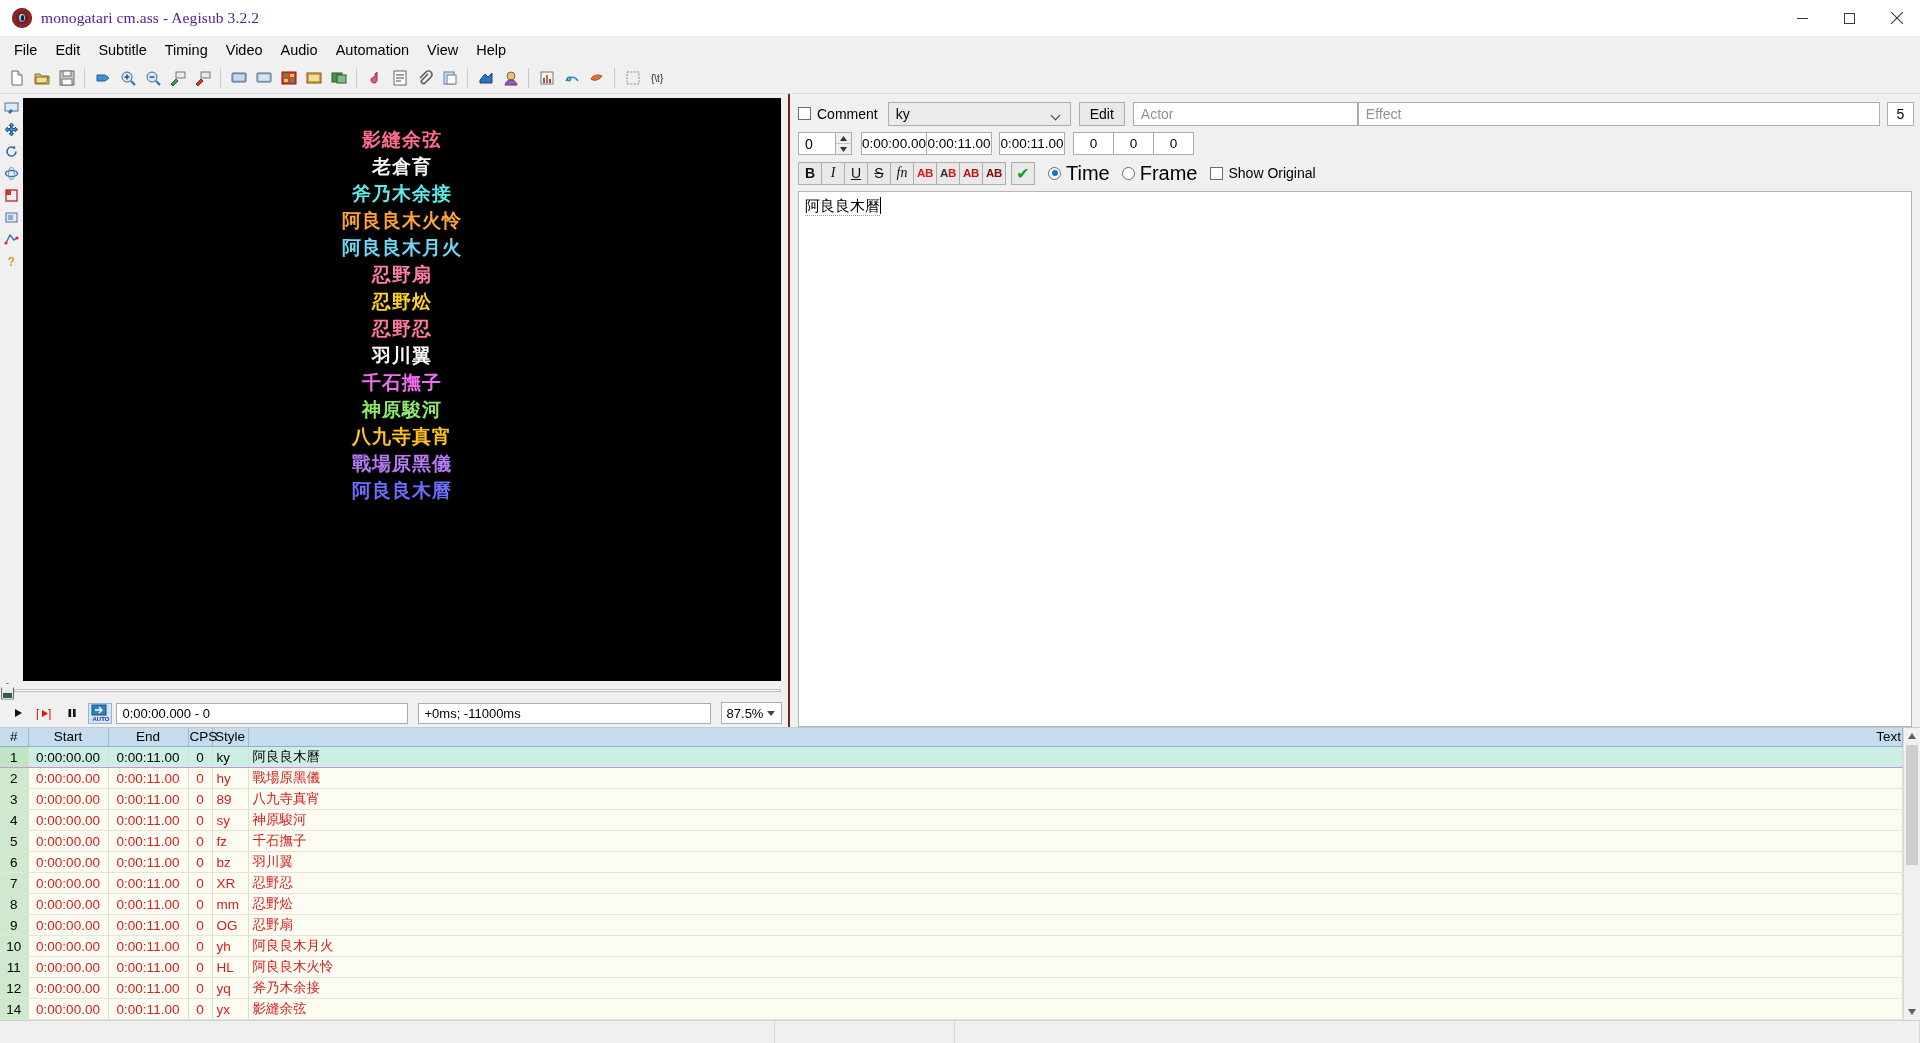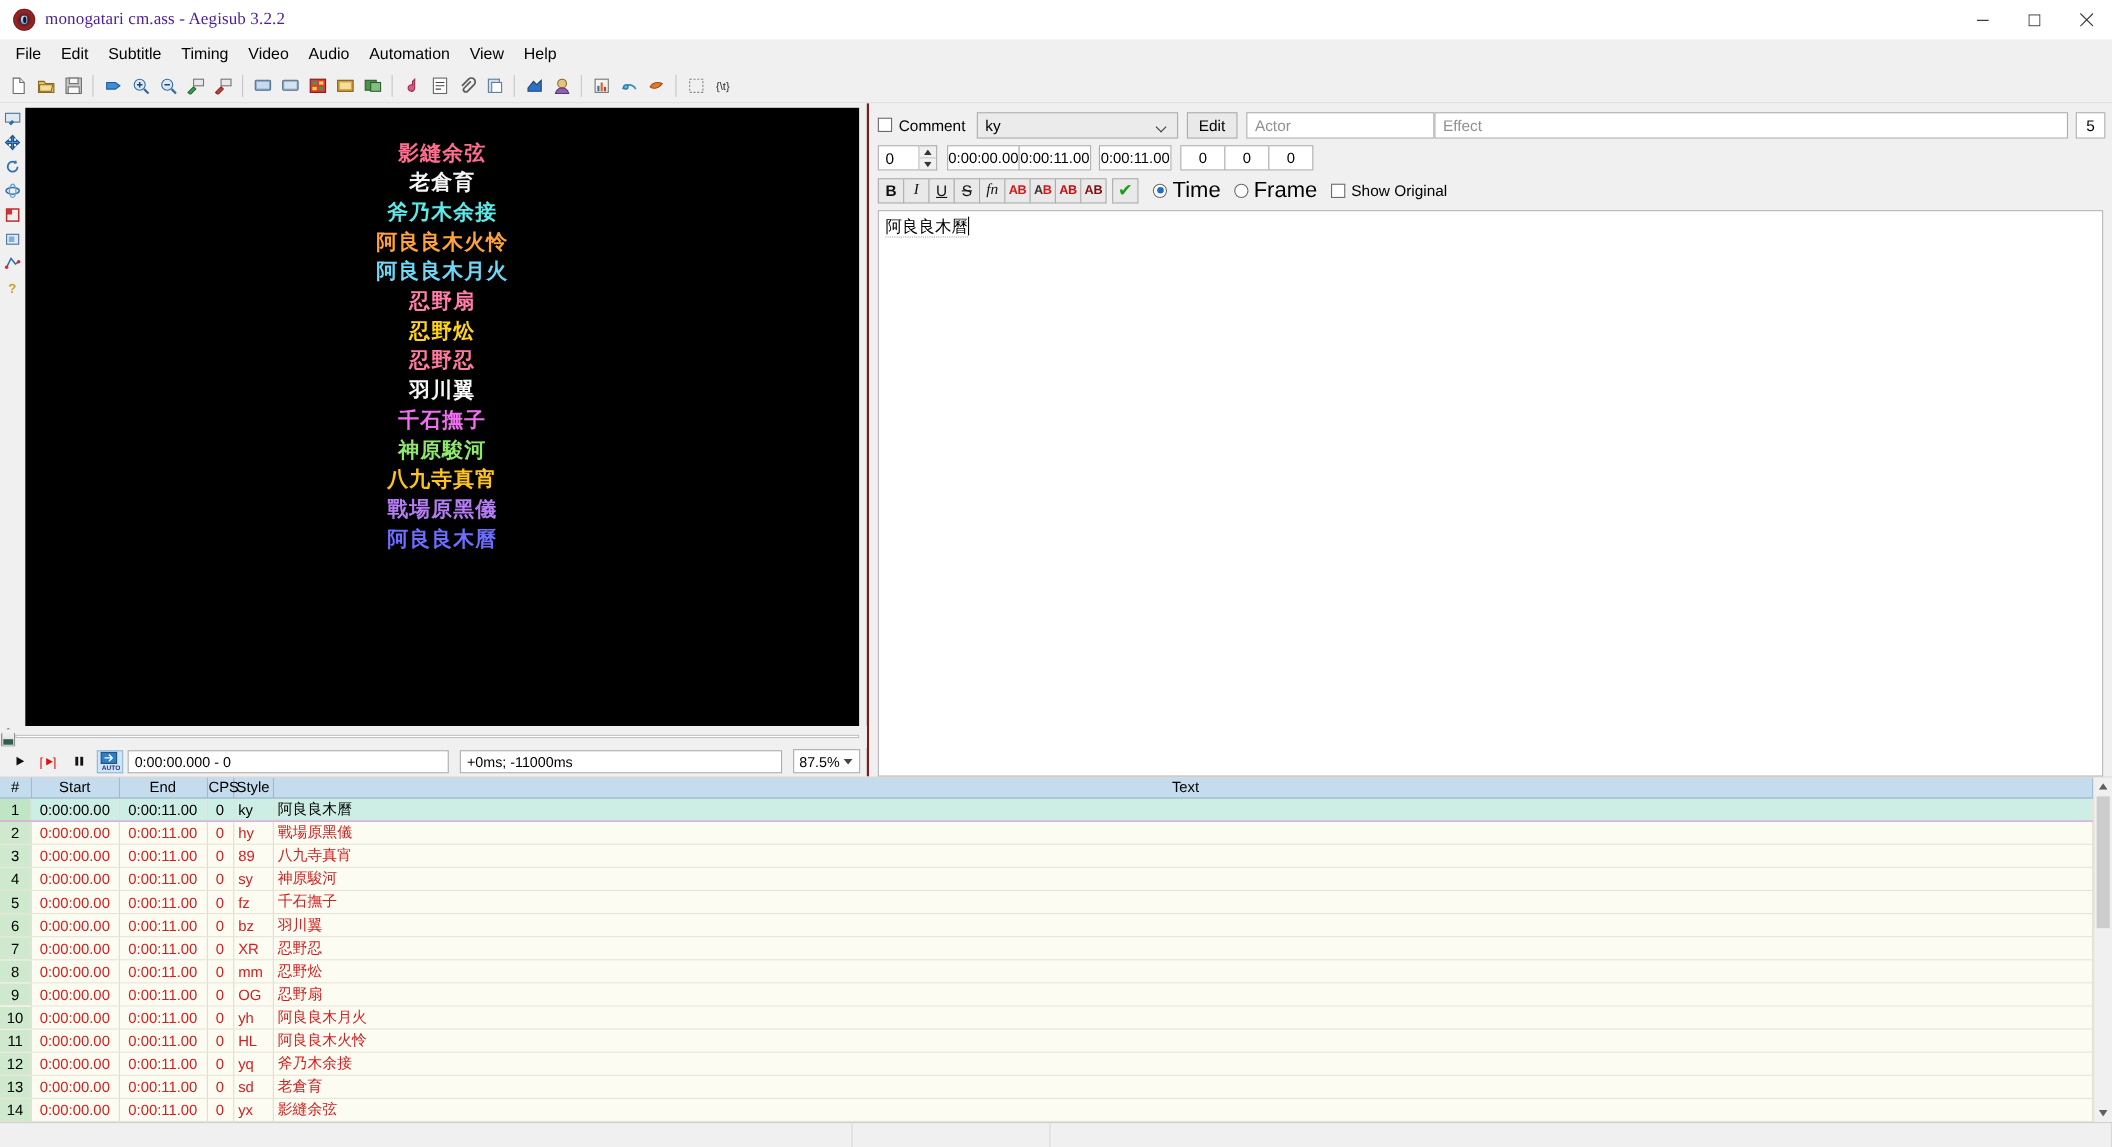--- a/index.html
+++ b/index.html
@@ -129,21 +129,21 @@
     transform: rotate(-45deg); transform-origin: center;
   }
   .edit-btn {
     margin-left: 8px; height: 24px; min-width: 38px; padding: 0 10px; border: 1px solid #adadad;
     background: #e9e9e9; font-size: 14px; display: flex; align-items: center; justify-content: center;
   }
   .input-box {
     height: 24px; border: 1px solid #adadad; background: #fff; font-size: 14px;
     display: flex; align-items: center; padding-left: 7px; color: #919191;
   }
-  .actor-box { margin-left: 8px; width: 171px; position: relative; }
+  .actor-box { margin-left: 8px; width: 225px; position: relative; }
   .effect-box { margin-left: 0; flex: 1 1 auto; position: relative; min-width: 40px; }
   .layer-small {
     margin-left: 7px; width: 27px; height: 24px; border: 1px solid #adadad; background: #fff;
     font-size: 14px; display: flex; align-items: center; justify-content: center;
   }
 
   .row2 { height: 25px; margin-bottom: 5px; }
   .num-box {
     width: 38px; height: 23px; border: 1px solid #adadad; background: #fff; font-size: 14px;
     display: flex; align-items: center; padding-left: 6px;
@@ -650,21 +650,21 @@
               <col style="width:36px">
               <col>
           </colgroup>
           <thead>
             <tr>
               <th>#</th>
               <th>Start</th>
               <th>End</th>
               <th>CPS</th>
               <th>Style</th>
-              <th style="text-align:center;padding-left:6px;">Text</th>
+              <th style="text-align:right;padding-left:6px;">Text</th>
             </tr>
           </thead>
           <tbody>
             <tr class="row-sel">
               <td class="c-num blk">1</td>
               <td class="c-start blk">0:00:00.00</td>
               <td class="c-end blk">0:00:11.00</td>
               <td class="c-cps blk">0</td>
               <td class="c-style blk">ky</td>
               <td class="c-text blk">阿良良木曆</td>
@@ -750,28 +750,20 @@
               <td class="c-text red">阿良良木火怜</td>
             </tr>
             <tr class="row-even">
               <td class="c-num red">12</td>
               <td class="c-start red">0:00:00.00</td>
               <td class="c-end red">0:00:11.00</td>
               <td class="c-cps red">0</td>
               <td class="c-style red">yq</td>
               <td class="c-text red">斧乃木余接</td>
             </tr>
-            <tr class="row-odd">
-              <td class="c-num red">13</td>
-              <td class="c-start red">0:00:00.00</td>
-              <td class="c-end red">0:00:11.00</td>
-              <td class="c-cps red">0</td>
-              <td class="c-style red">sd</td>
-              <td class="c-text red">老倉育</td>
-            </tr>
             <tr class="row-even">
               <td class="c-num red">14</td>
               <td class="c-start red">0:00:00.00</td>
               <td class="c-end red">0:00:11.00</td>
               <td class="c-cps red">0</td>
               <td class="c-style red">yx</td>
               <td class="c-text red">影縫余弦</td>
             </tr>
           </tbody>
         </table>

